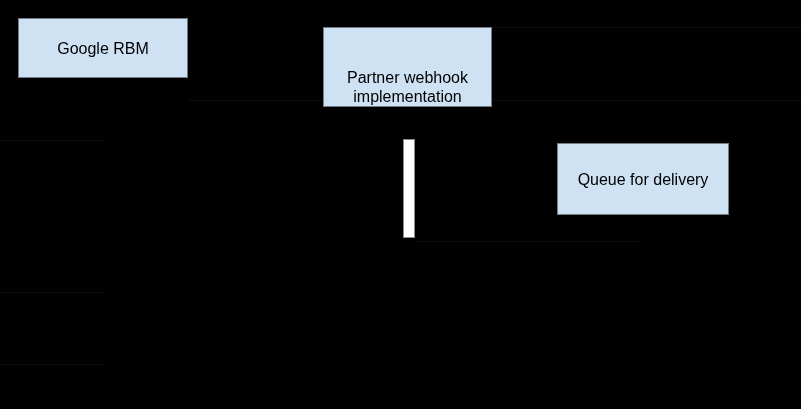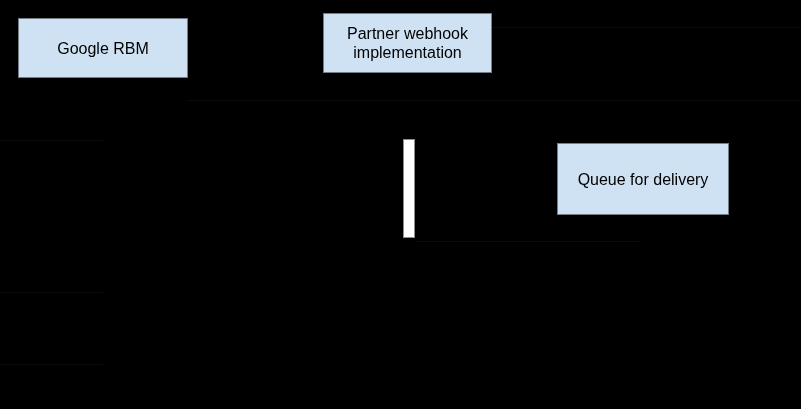--- a/index.html
+++ b/index.html
@@ -23,21 +23,21 @@
     display: flex;
     align-items: center;
     justify-content: center;
     text-align: center;
     color: #000000;
     font-size: 16px;
     line-height: 19px;
   }
   .node-label { display: block; padding: 0 6px; }
   .node-google-rbm      { left: 18px;  top: 18px;  width: 170px; height: 60px; }
-  .node-partner-webhook { left: 323px; top: 13px;  width: 169px; height: 60px; }
+  .node-partner-webhook { left: 323px; top: 27px;  width: 169px; height: 80px; align-items: flex-end; }
   .node-queue           { left: 557px; top: 143px; width: 172px; height: 72px; align-items: center; }
   .node-handle-failures { left: 564px; top: 291px; width: 171px; height: 72px; }
   .activation-bar {
     position: absolute;
     left: 403px; top: 139px;
     width: 12px; height: 99px;
     box-sizing: border-box;
     background: #ffffff;
     border: 1px solid rgba(0,0,0,0.45);
   }

